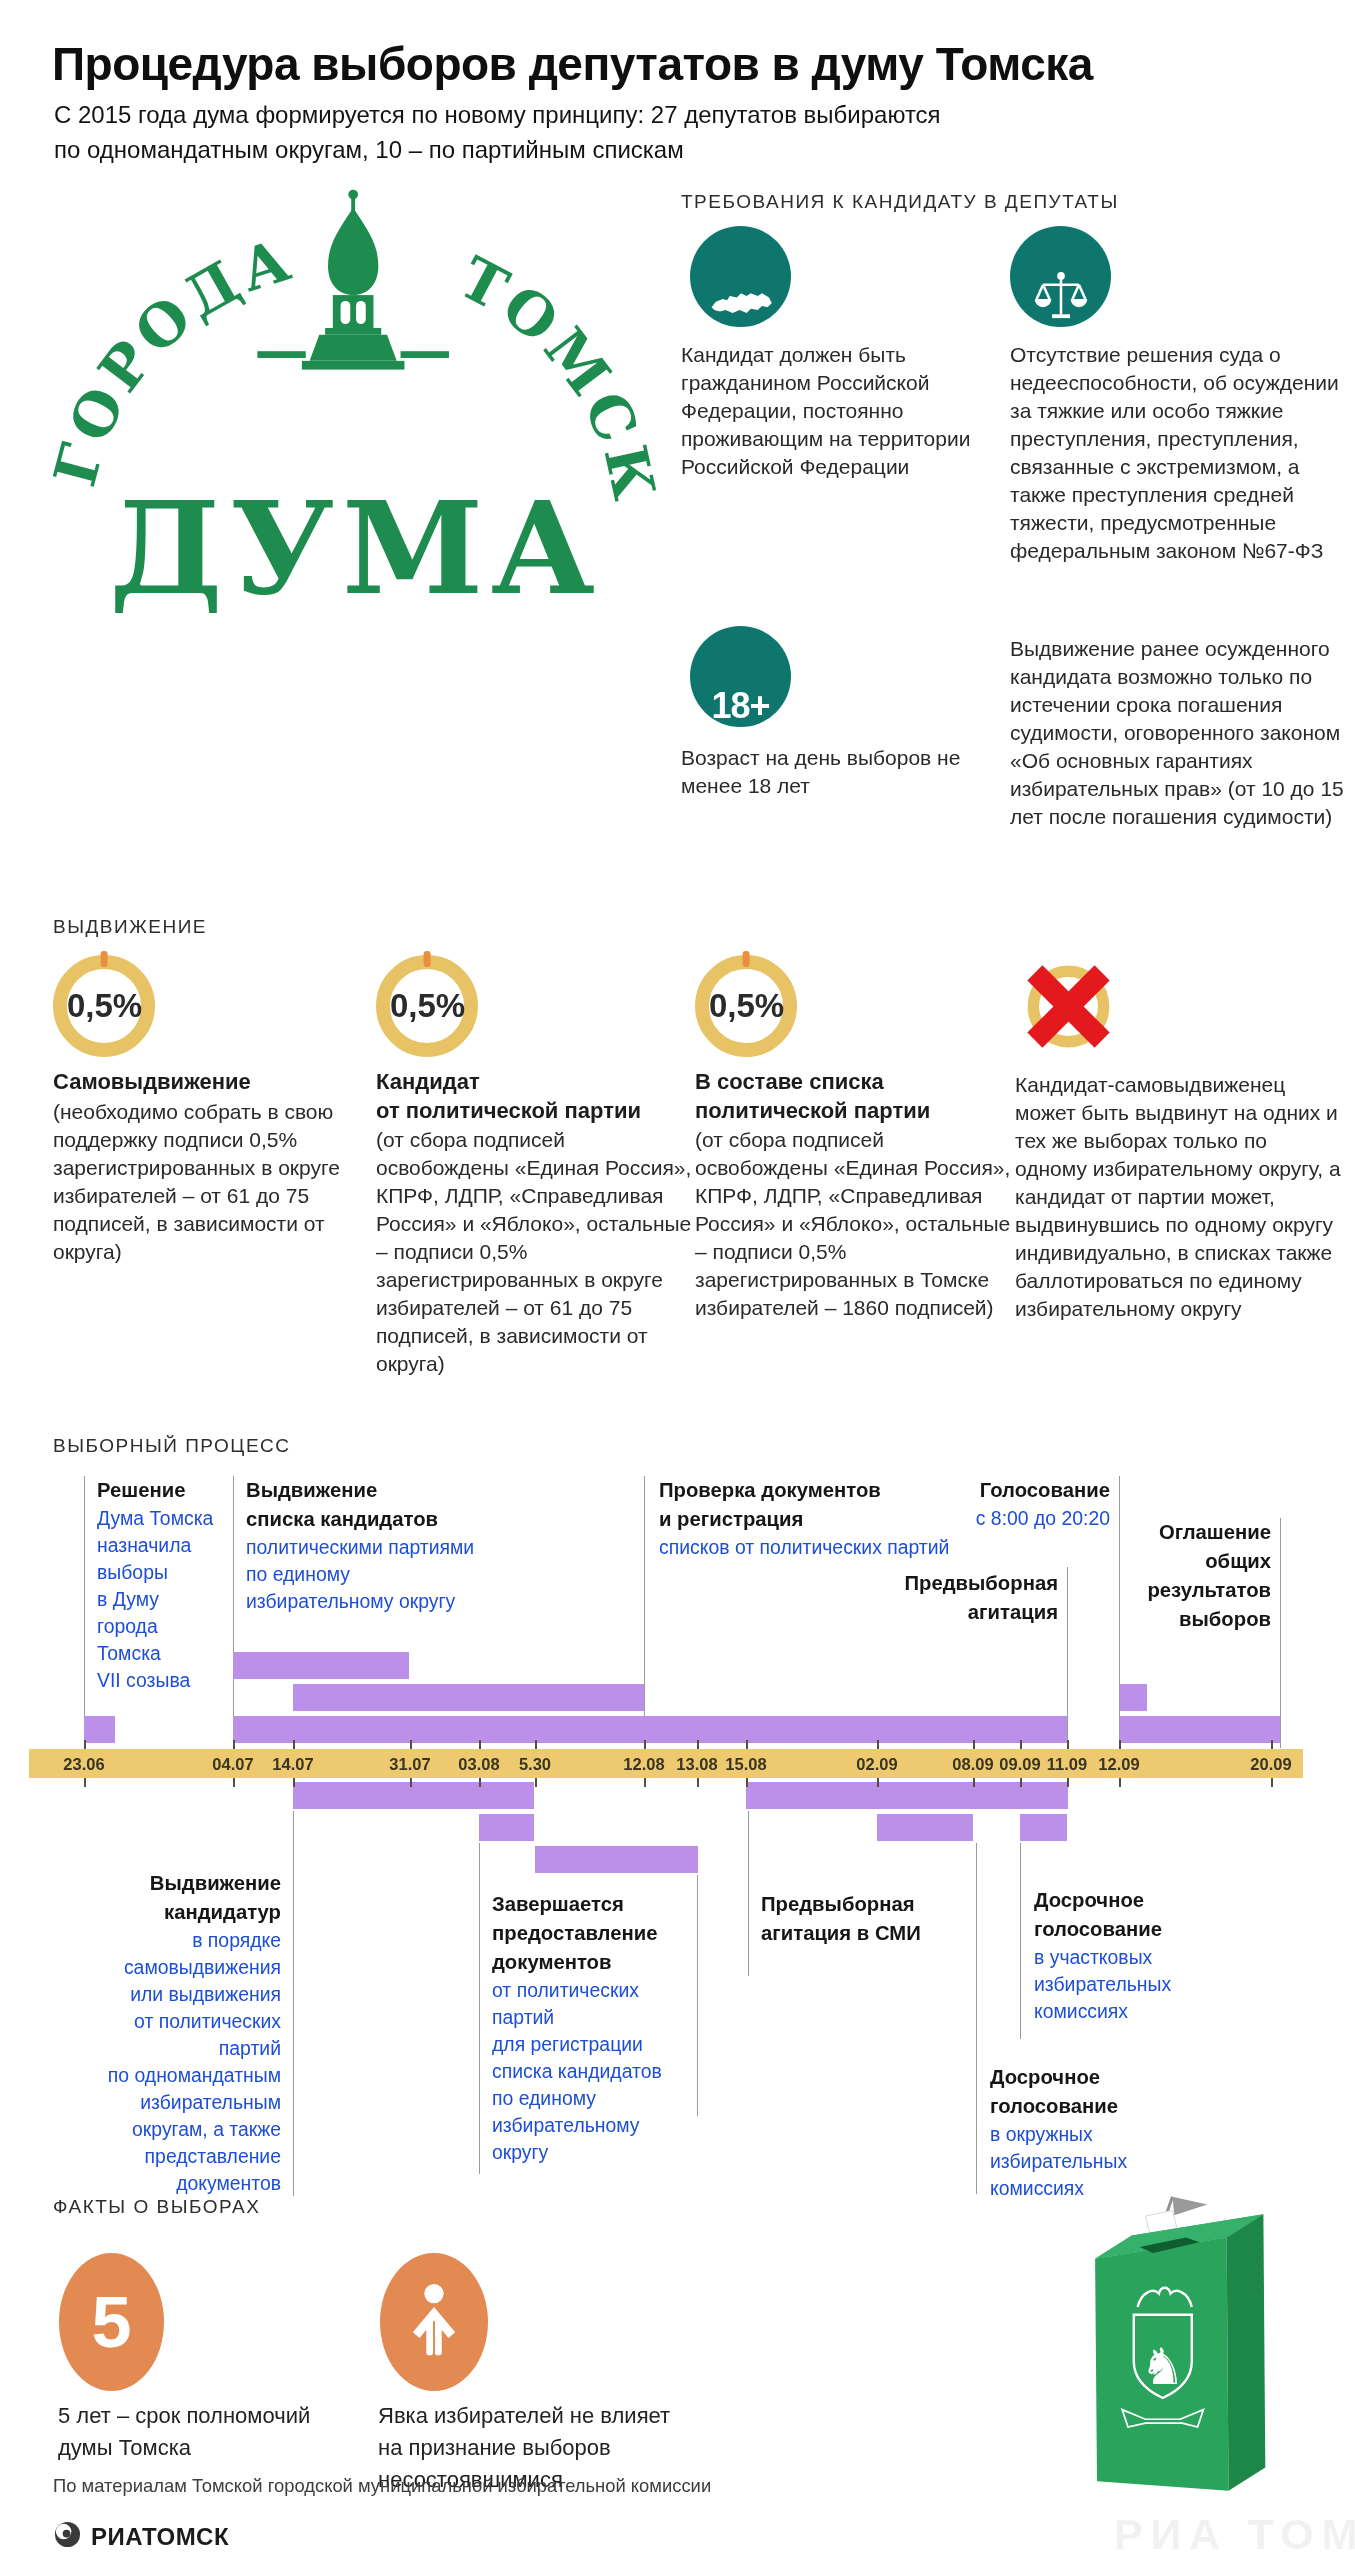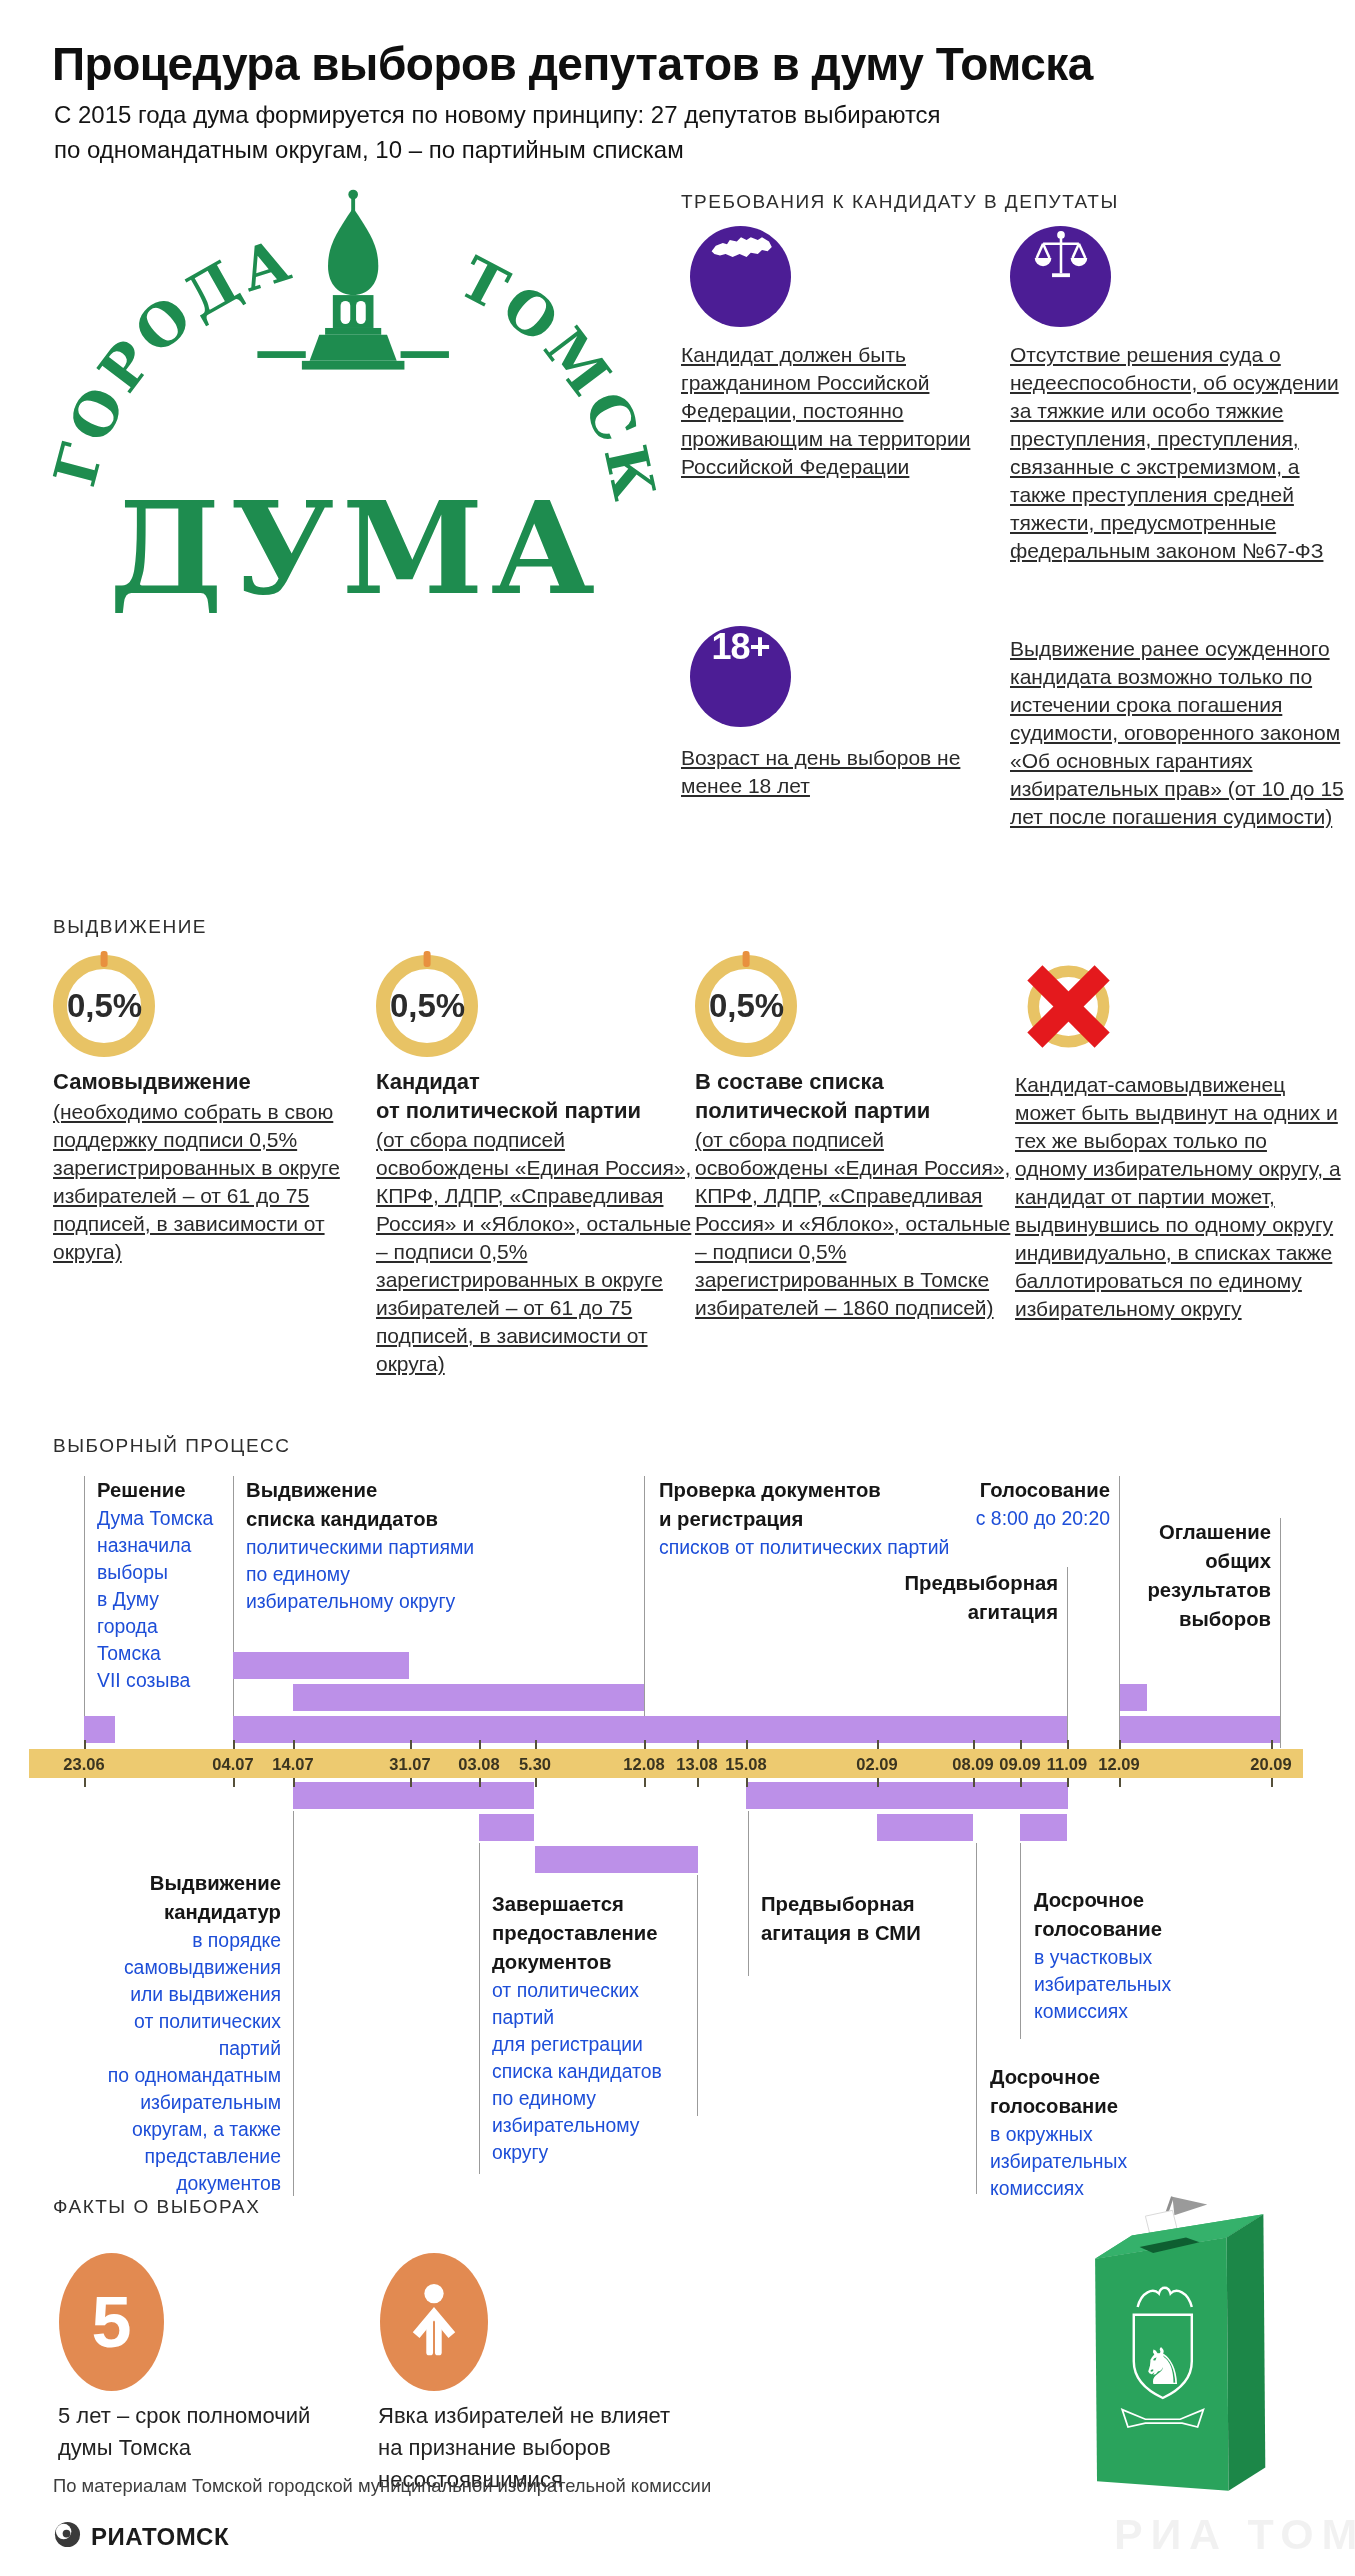--- a/index.html
+++ b/index.html
@@ -8,23 +8,23 @@
     background:#ffffff;font-family:"Liberation Sans",sans-serif;color:#222;
   }
   .abs{position:absolute;}
   .pre{white-space:pre-line;}
   
   .main-title{left:52px;top:37px;font-size:46px;font-weight:bold;color:#0f0f0f;letter-spacing:-0.5px;}
   .subtitle{left:54px;top:97px;font-size:24px;line-height:35px;color:#141414;}
   
   .sec-head{font-size:19px;font-weight:500;letter-spacing:1.5px;color:#2d2d2d;}
   
-  .pcircle{width:101px;height:101px;border-radius:50%;background:#4c1d95;display:flex;align-items:flex-start;justify-content:center;}
+  .pcircle{width:101px;height:101px;border-radius:50%;background:#0f766e;display:flex;align-items:flex-end;justify-content:center;}
   .badge18{color:#fff;font-size:36px;font-weight:bold;letter-spacing:-1px;}
-  .body-text{font-size:21px;line-height:28px;color:#2a2a2a;text-decoration:underline;}
+  .body-text{font-size:21px;line-height:28px;color:#2a2a2a;}
   
   .ring{width:74px;height:74px;border:14.5px solid #e8c365;border-radius:50%;background:#fff;
         display:flex;align-items:center;justify-content:flex-start;position:relative;}
   .ring .val{font-size:33px;font-weight:bold;color:#2b2b2b;}
   .ring .tick{position:absolute;left:50%;top:-18.4px;width:6.8px;height:16.5px;border-radius:2.9px;background:#e8903f;transform:translateX(-50%);}
   .nom-title{font-size:22px;font-weight:bold;line-height:29px;color:#1c1c1c;}
   
   .tl-bar{position:absolute;height:27px;}
   .tl-vline{position:absolute;width:1px;background:#9b9b9b;}
   .tl-tickmark{position:absolute;width:1.9px;height:8.7px;background:#55503a;}

